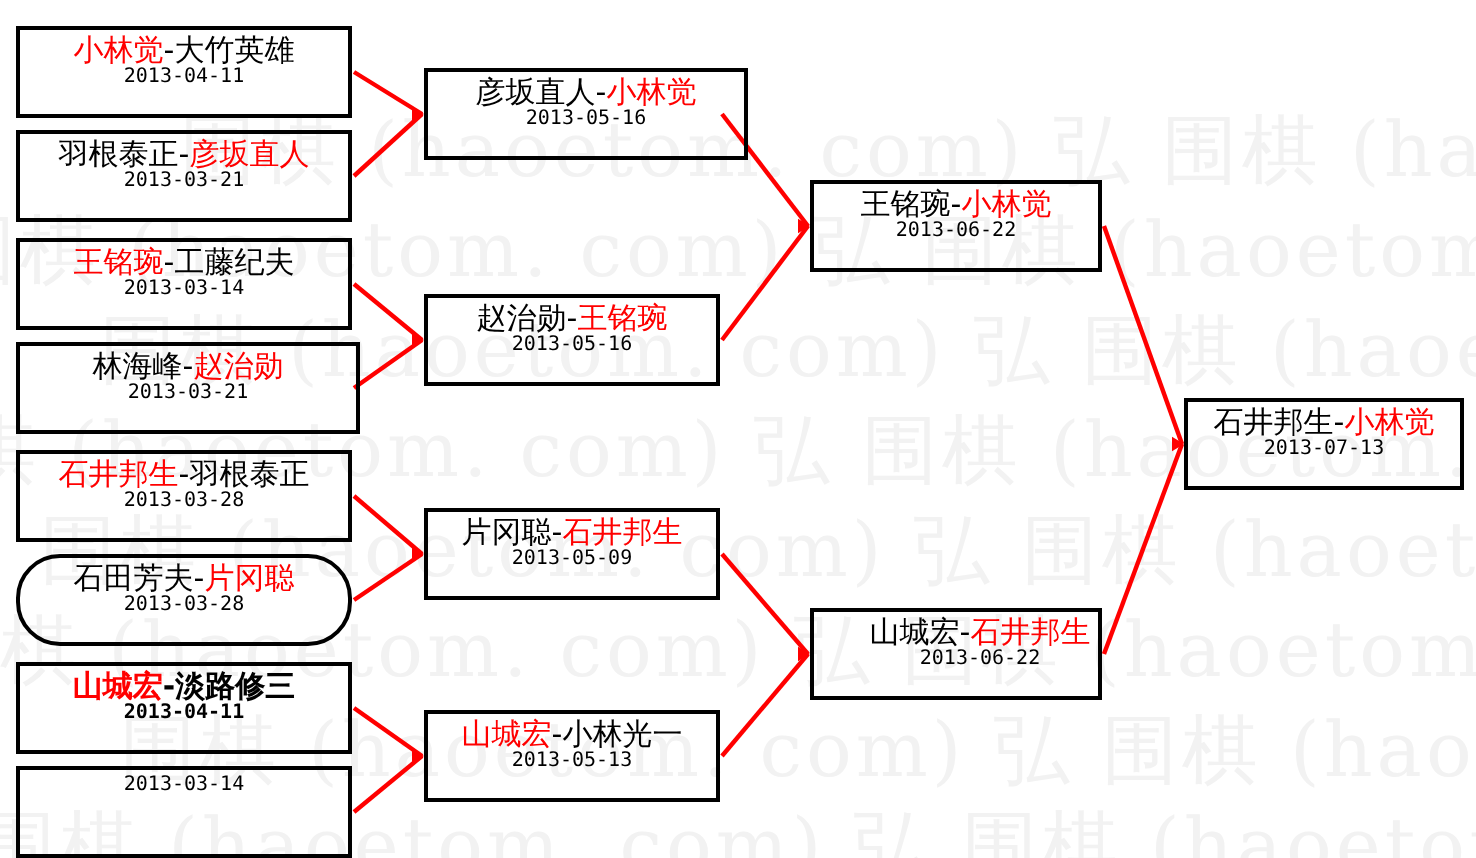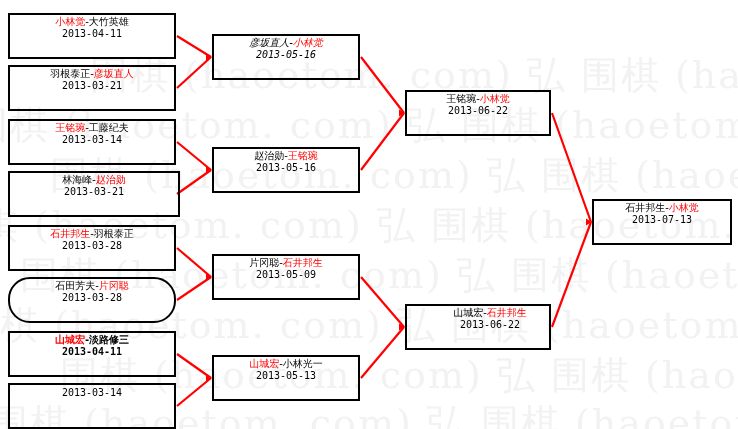--- a/index.html
+++ b/index.html
@@ -36,21 +36,21 @@
     box-sizing:border-box;
     border:2px solid #000000;
     background:transparent;
     z-index:2;
     text-align:center;
     line-height:1.08;
     padding-top:2px;
     color:#000000;
   }
   .node .players{
-    font-size:10px;
+    font-size:15px;
     font-family:"DejaVu Sans","Liberation Sans",sans-serif;
     white-space:nowrap;
     letter-spacing:0px;
   }
   .node .date{
     font-size:10px;
     font-family:"DejaVu Sans Mono","Liberation Mono",monospace;
     white-space:nowrap;
     letter-spacing:0px;
     margin-top:1px;
@@ -121,21 +121,21 @@
         <div class="players"><span class="lose">石田芳夫</span><span class="sep">-</span><span class="win">片冈聪</span></div>
         <div class="date">2013-03-28</div>
       </div>
       <div class="node" style="left: 8px; top: 331px; width: 168px; height: 46px; font-weight: bold;">
         <div class="players"><span class="win">山城宏</span><span class="sep">-</span><span class="lose">淡路修三</span></div>
         <div class="date">2013-04-11</div>
       </div>
       <div class="node" style="left: 8px; top: 383px; width: 168px; height: 46px;">
         <div class="date">2013-03-14</div>
       </div>
-      <div class="node" style="left: 212px; top: 34px; width: 148px; height: 46px; font-style: italic;">
+      <div class="node" style="left: 212px; top: 34px; width: 162px; height: 46px;">
         <div class="players"><span class="lose">彦坂直人</span><span class="sep">-</span><span class="win">小林觉</span></div>
         <div class="date">2013-05-16</div>
       </div>
       <div class="node" style="left: 212px; top: 147px; width: 148px; height: 46px;">
         <div class="players"><span class="lose">赵治勋</span><span class="sep">-</span><span class="win">王铭琬</span></div>
         <div class="date">2013-05-16</div>
       </div>
       <div class="node" style="left: 212px; top: 254px; width: 148px; height: 46px;">
         <div class="players"><span class="lose">片冈聪</span><span class="sep">-</span><span class="win">石井邦生</span></div>
         <div class="date">2013-05-09</div>

